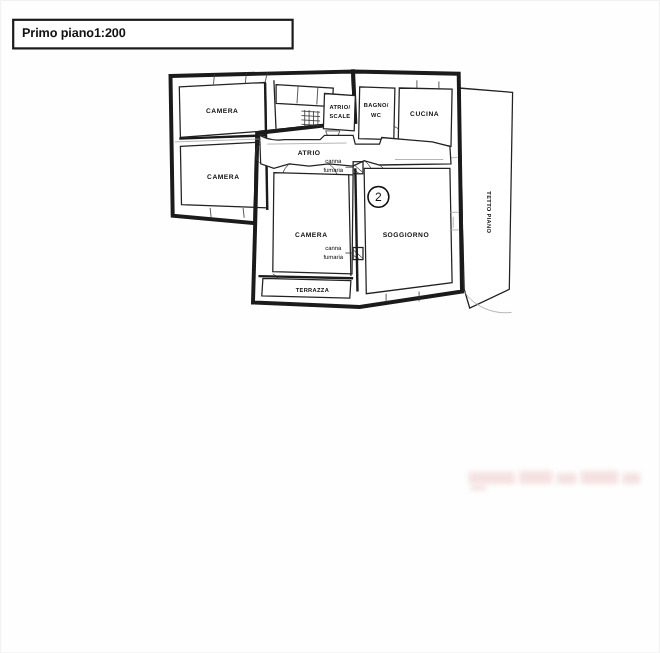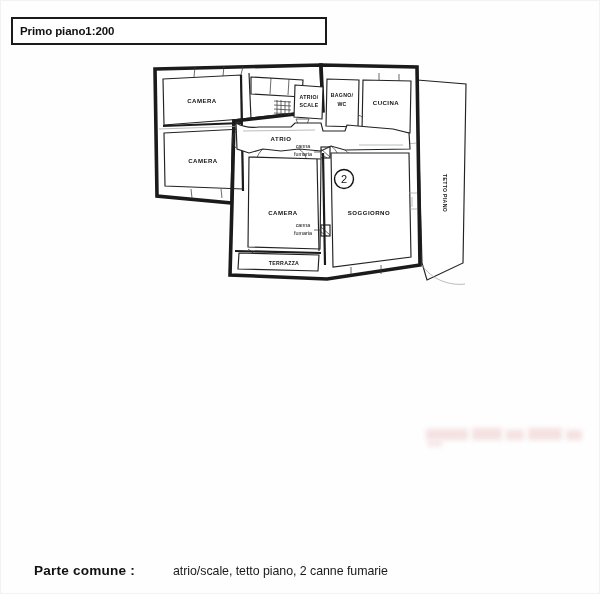--- a/index.html
+++ b/index.html
@@ -22,21 +22,21 @@
     background: #fefefe;
     border: 1px solid #f2f2f2;
     box-sizing: border-box;
   }
 
   
   #title-box {
     position: absolute;
     left: 10px;
     top: 16px;
-    width: 316px;
+    width: 256px;
     height: 28px;
     border: 2px solid #1a1a1a;
     box-sizing: border-box;
     background: #ffffff;
   }
   #title-text {
     position: absolute;
     left: 7px;
     top: 50%;
     transform: translateY(-50%);
@@ -315,18 +315,14 @@
   <div id="watermark">
     <div class="wm-blk" style="left:0px;  top:4px;  width:42px; height:11px;"></div>
     <div class="wm-blk" style="left:46px; top:3px;  width:30px; height:12px;"></div>
     <div class="wm-blk" style="left:80px; top:5px;  width:18px; height:10px;"></div>
     <div class="wm-blk" style="left:102px;top:3px;  width:34px; height:12px;"></div>
     <div class="wm-blk" style="left:140px;top:5px;  width:16px; height:10px;"></div>
     <div class="wm-blk" style="left:2px;  top:16px; width:14px; height:5px;"></div>
   </div>
 
 
-  <div id="footer-row">
-    <span id="footer-label">Parte comune :</span>
-    <span id="footer-value">atrio/scale, tetto piano, 2 canne fumarie</span>
-  </div>
 
 </div>
 
 </body></html>

